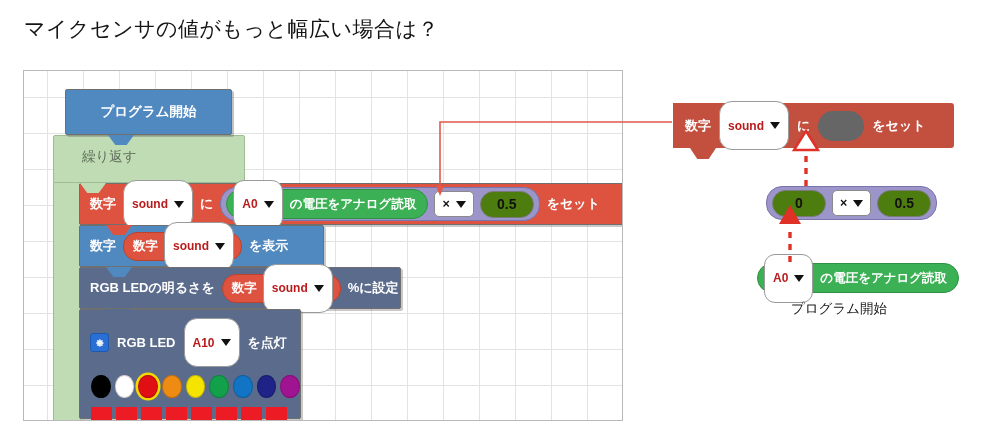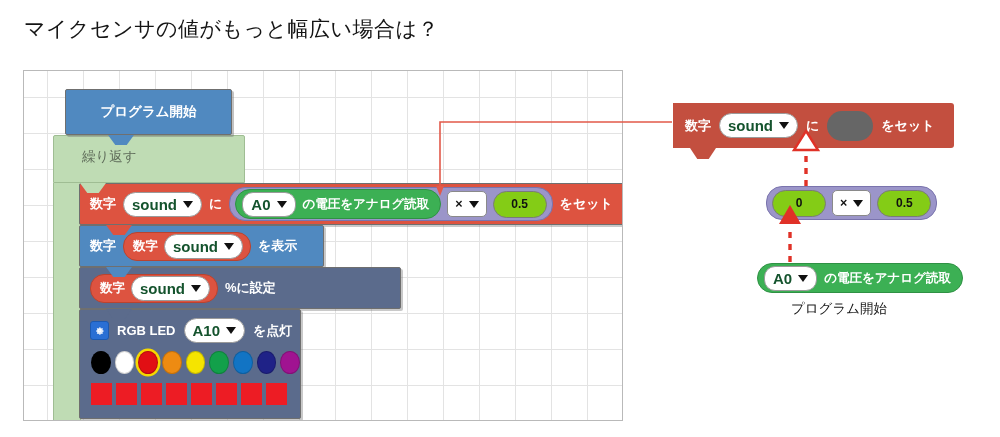--- a/index.html
+++ b/index.html
@@ -87,21 +87,21 @@
             display:block;padding:0;}
 
   .tab-set{left:82px;top:154px;background:#dd5340;z-index:4;}
   .tab-print{left:82px;top:196px;background:#5089c0;z-index:4;}
   .tab-bright{left:82px;top:238px;background:#5b6b8c;z-index:4;}
 
   
   .field{
     background:#ffffff;border:1px solid #9a9a9a;border-radius:11px;
     height:23px;display:inline-flex;align-items:center;gap:6px;
-    padding:0 8px;color:#14532d;font-size:15px;font-weight:bold;
+    padding:12px 8px;color:#b91c1c;font-size:12px;font-weight:bold;
     white-space:nowrap;
   }
   .field.oval{border-radius:13px;}
   .caret{
     width:0;height:0;border-left:5px solid transparent;border-right:5px solid transparent;
     border-top:7px solid #111;display:inline-block;
   }
 
   
   .rep-num{
@@ -117,23 +117,23 @@
     font-size:12.5px;color:#fff;font-weight:bold;white-space:nowrap;
   }
 
   
   .rep-purple{
     background:#9b95c9;border:1px solid #7a74ad;border-radius:16px;
     height:32px;display:inline-flex;align-items:center;gap:6px;padding:0 5px;
     white-space:nowrap;
   }
   .num-oval{
-    background:#84cc16;border:1px solid #7a7a7a;border-radius:14px;height:25px;
+    background:#4d7c0f;border:1px solid #7a7a7a;border-radius:14px;height:25px;
     min-width:34px;display:inline-flex;align-items:center;justify-content:center;
-    font-size:12px;font-weight:bold;color:#111;padding:0 9px;
+    font-size:14px;font-weight:bold;color:#111;padding:0 9px;
   }
   .op-field{
     background:#fff;border:1px solid #8a8a8a;border-radius:5px;height:24px;
     display:inline-flex;align-items:center;gap:6px;padding:0 7px;
     font-size:12.5px;font-weight:bold;color:#111;
   }
 
   
   .rgb-row1{display:flex;align-items:center;gap:8px;padding:8px 0 0 10px;font-size:13px;}
   .gear-box{
@@ -238,20 +238,21 @@
         <span class="field oval">
           <span>sound</span>
           <i class="caret"></i>
         </span>
       </span>
       <span class="blk-label">を表示</span>
     </div>
     <div class="tab tab-print"></div>
 
     <div class="blk stmt stmt-bright">
+      <span class="blk-label">RGB LEDの明るさを</span>
       <span class="rep-num">
         <span>数字</span>
         <span class="field oval">
           <span>sound</span>
           <i class="caret"></i>
         </span>
       </span>
       <span class="blk-label">%に設定</span>
     </div>
     <div class="tab tab-bright"></div>

